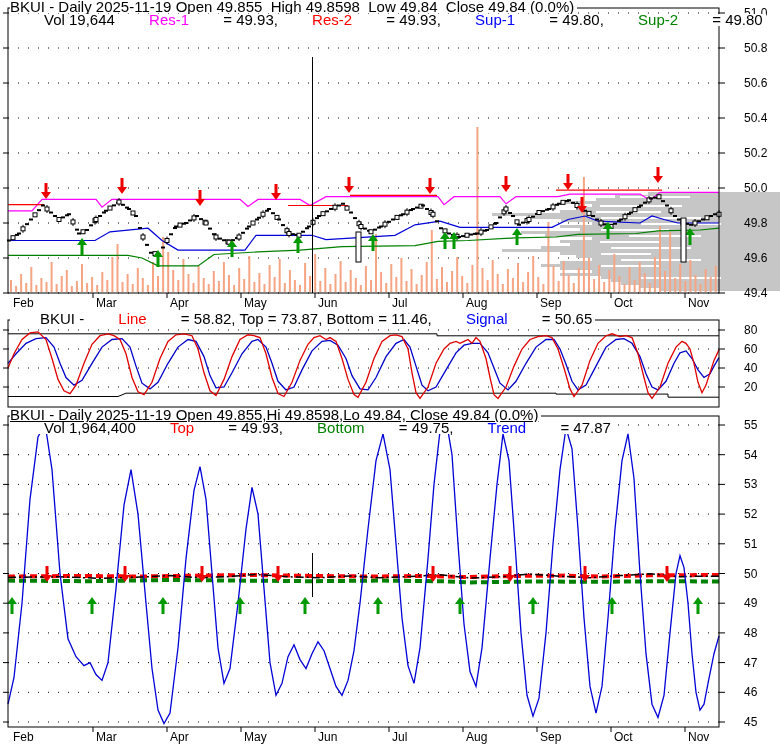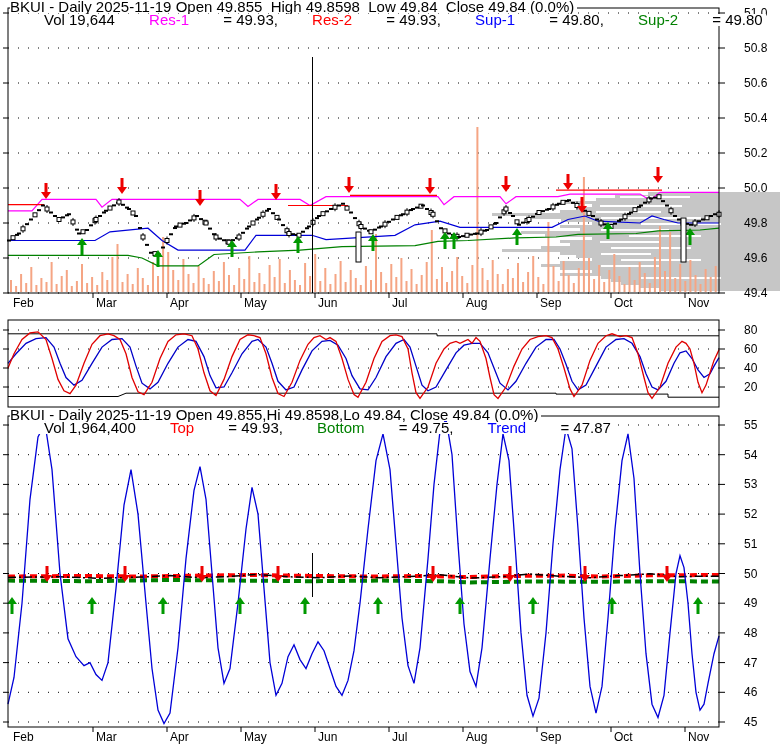--- a/index.html
+++ b/index.html
@@ -753,16 +753,17 @@
         <line x1="611" y1="727" x2="611" y2="732" stroke="#000"></line>
         <text x="614" y="741">Oct</text>
         <line x1="685" y1="727" x2="685" y2="732" stroke="#000"></line>
         <text x="688" y="741">Nov</text>
       </g>
     </svg>
 
   <div class="title" style="left:10px;top:1px;">BKUI - Daily 2025-11-19 Open 49.855  High 49.8598  Low 49.84  Close 49.84 (0.0%)</div>
   <div class="title" style="left:14px;top:14px;"><span style="color: rgb(0, 0, 0);">Vol 19,644 </span><span style="color: rgb(255, 0, 255);">Res-1</span><span style="color: rgb(0, 0, 0);"> = 49.93, </span><span style="color: rgb(255, 0, 0);">Res-2</span><span style="color: rgb(0, 0, 0);"> = 49.93, </span><span style="color: rgb(0, 0, 255);">Sup-1</span><span style="color: rgb(0, 0, 0);"> = 49.80, </span><span style="color: rgb(0, 128, 0);">Sup-2</span><span style="color: rgb(0, 0, 0);"> = 49.80</span></div>
 
+  <div class="title" style="left:10px;top:313px;"><span style="color: rgb(0, 0, 0);">BKUI - </span><span style="color: rgb(255, 0, 0);">Line</span><span style="color: rgb(0, 0, 0);"> = 58.82, Top = 73.87, Bottom = 11.46, </span><span style="color: rgb(0, 0, 255);">Signal</span><span style="color: rgb(0, 0, 0);"> = 50.65</span></div>
 
-  <div class="title" style="left:10px;top:409px;">BKUI - Daily 2025-11-19 Open 49.855,Hi 49.8598,Lo 49.84, Close 49.84 (0.0%)</div>
+  <div class="title" style="left:10px;top:409px;text-decoration:underline;">BKUI - Daily 2025-11-19 Open 49.855,Hi 49.8598,Lo 49.84, Close 49.84 (0.0%)</div>
   <div class="title" style="left:14px;top:422px;"><span style="color: rgb(0, 0, 0);">Vol 1,964,400 </span><span style="color: rgb(255, 0, 0);">Top</span><span style="color: rgb(0, 0, 0);"> = 49.93, </span><span style="color: rgb(0, 128, 0);">Bottom</span><span style="color: rgb(0, 0, 0);"> = 49.75, </span><span style="color: rgb(0, 0, 255);">Trend</span><span style="color: rgb(0, 0, 0);"> = 47.87</span></div>
 </div>
 
 </body></html>

